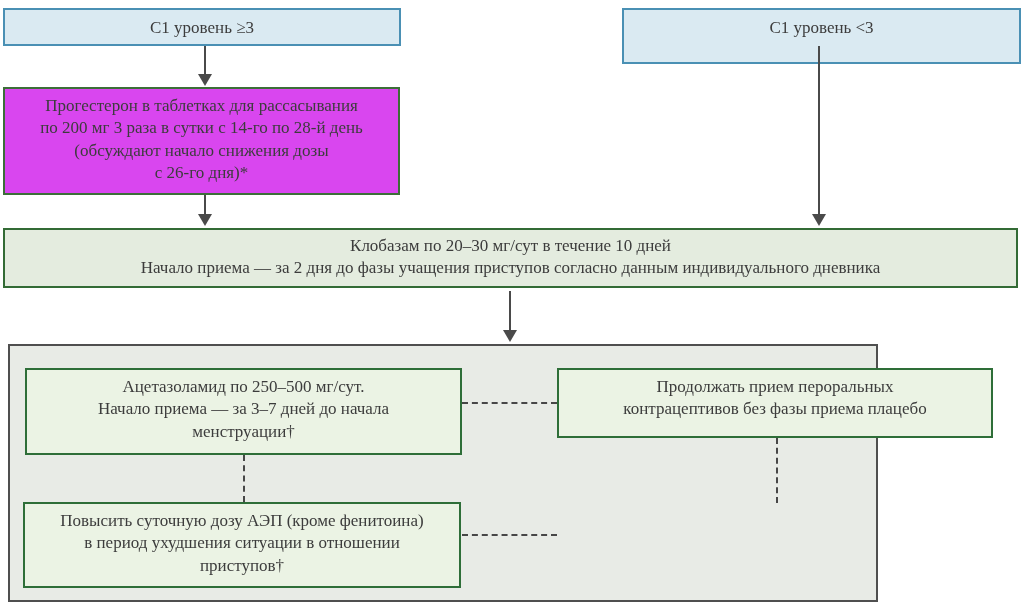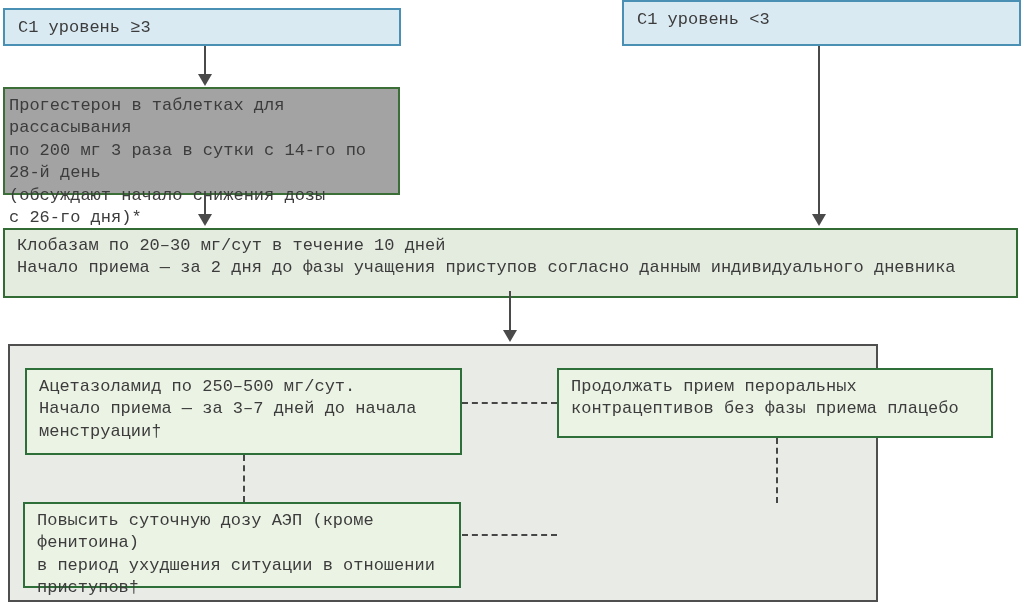--- a/index.html
+++ b/index.html
@@ -1,37 +1,38 @@
 <!DOCTYPE html>
 <html><head>
 <meta charset="utf-8">
 <style>
   html,body { margin:0; padding:0; background:#ffffff; }
   .canvas {
     position:relative;
     width:1024px; height:611px;
     background:#ffffff;
-    font-family:Liberation Mono, monospace;
+    font-family:Liberation Serif, serif;
     color:#3c3c3c;
     overflow:hidden;
+    text-align:center;
   }
   .box {
     position:absolute;
     box-sizing:border-box;
     font-size:17px;
     line-height:1.32;
     white-space:pre-line;
   }
   .box-blue {
     background:#daeaf2;
     border:2px solid #4a90b4;
     padding:7px 13px;
   }
   .box-green-dark {
-    background:#a3a3a3;
+    background:#d946ef;
     border:2px solid #3c6e38;
     padding:6px 4px;
   }
   .box-green-wide {
     background:#e4ecdf;
     border:2px solid #336b35;
     padding:5px 12px;
   }
   .container-gray {
     position:absolute;
@@ -67,37 +68,37 @@
     border-left:2px dashed #474747;
   }
 </style>
 </head>
 <body>
 
 <div class="canvas">
 
   <div class="box box-blue" style="left:3px; top:8px; width:398px; height:38px;">C1 уровень ≥3</div>
 
-  <div class="box box-blue" style="left:622px; top:0; width:399px; height:46px;">C1 уровень &lt;3</div>
+  <div class="box box-blue" style="left:622px; top:8px; width:399px; height:56px;">C1 уровень &lt;3</div>
 
   <div class="vline" style="left:204px; top:46px; height:30px;"></div>
   <div class="arrow-head" style="left:198px; top:74px;"></div>
 
   <div class="box box-green-dark" style="left:3px; top:87px; width:397px; height:108px;">Прогестерон в таблетках для рассасывания
 по 200 мг 3 раза в сутки с 14-го по 28-й день
 (обсуждают начало снижения дозы
 с 26-го дня)*</div>
 
   <div class="vline" style="left:204px; top:195px; height:21px;"></div>
   <div class="arrow-head" style="left:198px; top:214px;"></div>
 
   <div class="vline" style="left:818px; top:46px; height:170px;"></div>
   <div class="arrow-head" style="left:812px; top:214px;"></div>
 
-  <div class="box box-green-wide" style="left:3px; top:228px; width:1015px; height:70px;">Клобазам по 20–30 мг/сут в течение 10 дней
+  <div class="box box-green-wide" style="left:3px; top:228px; width:1015px; height:60px;">Клобазам по 20–30 мг/сут в течение 10 дней
 Начало приема — за 2 дня до фазы учащения приступов согласно данным индивидуального дневника</div>
 
   <div class="vline" style="left:509px; top:291px; height:40px;"></div>
   <div class="arrow-head" style="left:503px; top:330px;"></div>
 
   <div class="container-gray" style="left:8px; top:344px; width:870px; height:258px;">
 
     <div class="box box-green-light" style="left:15px; top:22px; width:437px; height:87px;">Ацетазоламид по 250–500 мг/сут.
 Начало приема — за 3–7 дней до начала
 менструации†</div>

